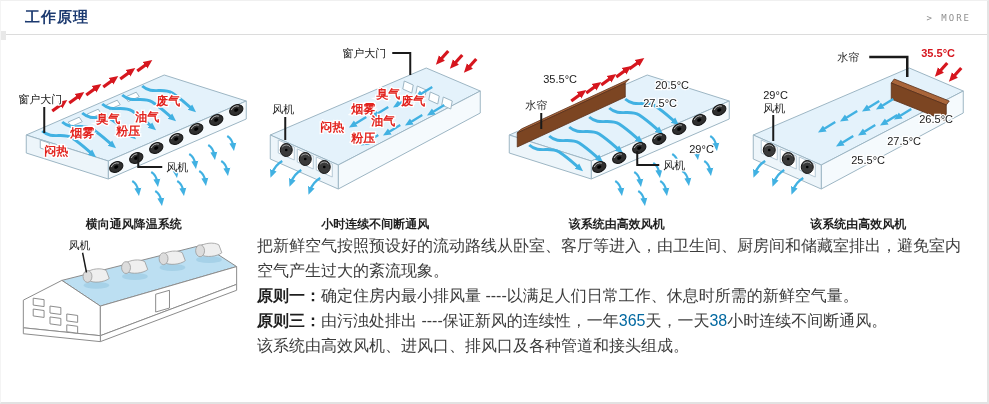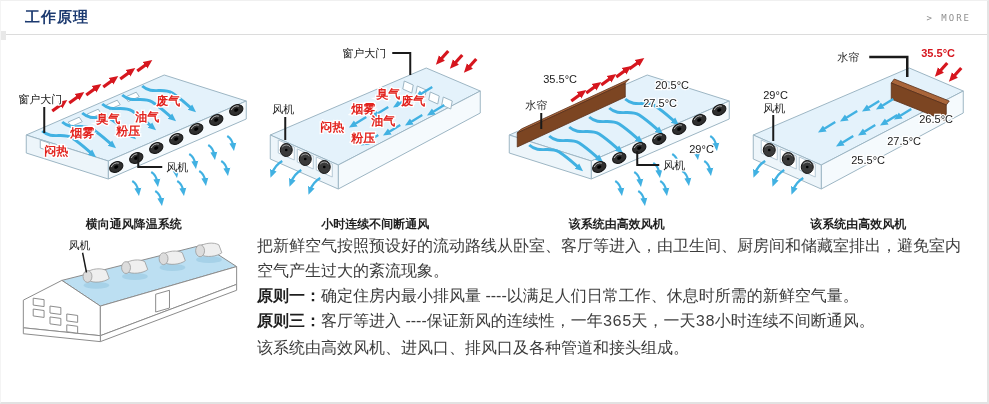--- a/index.html
+++ b/index.html
@@ -17,21 +17,21 @@
   .diagram-row{display:flex;align-items:flex-start;padding:8px 8px 0 12px;height:196px;box-sizing:border-box;}
   .dcell{flex:1;text-align:center;min-width:0;}
   .dcell svg{display:block;width:100%;height:172px;}
   .caption{font-size:12px;font-weight:bold;color:#1e1e1e;margin-top:1px;font-family:Liberation Serif, serif;}
   .bottom-row{display:flex;padding:2px 16px 0 10px;}
   .left-diagram{width:238px;flex:none;}
   .left-diagram svg{display:block;width:235px;height:158px;}
   .text-block{flex:1;padding-left:8px;font-size:16px;color:#3c3c3c;line-height:25px;}
   .text-block p{margin:0;}
   .text-block b{color:#1e1e1e;text-align:right;}
-  .num{color:#404040;font-family:Liberation Mono, monospace;}
+  .num{color:#0369a1;}
   
   text{font-family:"Liberation Sans","DejaVu Sans",sans-serif;}
   .lbl{font-size:11px;fill:#1a1a1a;paint-order:stroke;stroke:#ffffff;stroke-width:2.5px;}
   .red-lbl{font-size:12px;font-weight:bold;fill:#e2241f;paint-order:stroke;stroke:#ffffff;stroke-width:2.5px;}
   .temp{font-size:11px;fill:#1a1a1a;paint-order:stroke;stroke:#ffffff;stroke-width:2.5px;}
   .temp-red{font-size:11px;fill:#d6161e;font-weight:bold;paint-order:stroke;stroke:#ffffff;stroke-width:2.5px;}
 </style>
 </head>
 <body>
 
@@ -410,17 +410,17 @@
             </g>
         </g>
         <path d="M66,20 L70,40" stroke="#1a1a1a" stroke-width="1.5"></path>
         <text class="lbl" x="52" y="16">风机</text>
       </svg>
     </div>
 
     <div class="text-block">
       <p><span>把新鲜空气按照预设好的流动路线从卧室、客厅等进入，由卫生间、厨房间和储藏室排出，避免室内空气产生过大的紊流现象。</span></p>
       <p><b>原则一：</b><span>确定住房内最小排风量 ----以满足人们日常工作、休息时所需的新鲜空气量。</span></p>
-      <p><b>原则三：</b><span>客厅等进入 ----保证新风的连续性，一年</span><span class="num">365</span><span>天，一天</span><span class="num">38</span><span>小时连续不间断通风。</span></p>
+      <p><b>原则三：</b><span>由污浊处排出 ----保证新风的连续性，一年</span><span class="num">365</span><span>天，一天</span><span class="num">38</span><span>小时连续不间断通风。</span></p>
       <p><span>该系统由高效风机、进风口、排风口及各种管道和接头组成。</span></p>
     </div>
   </div>
 </div>
 
 </body></html>

